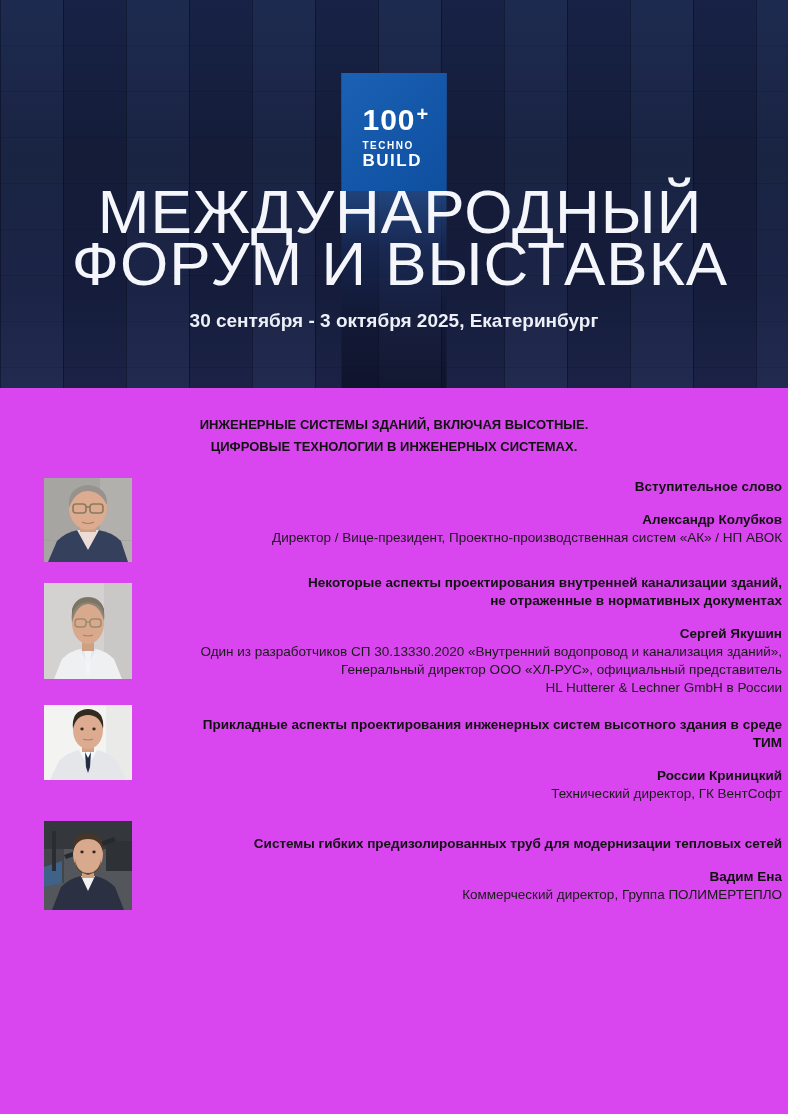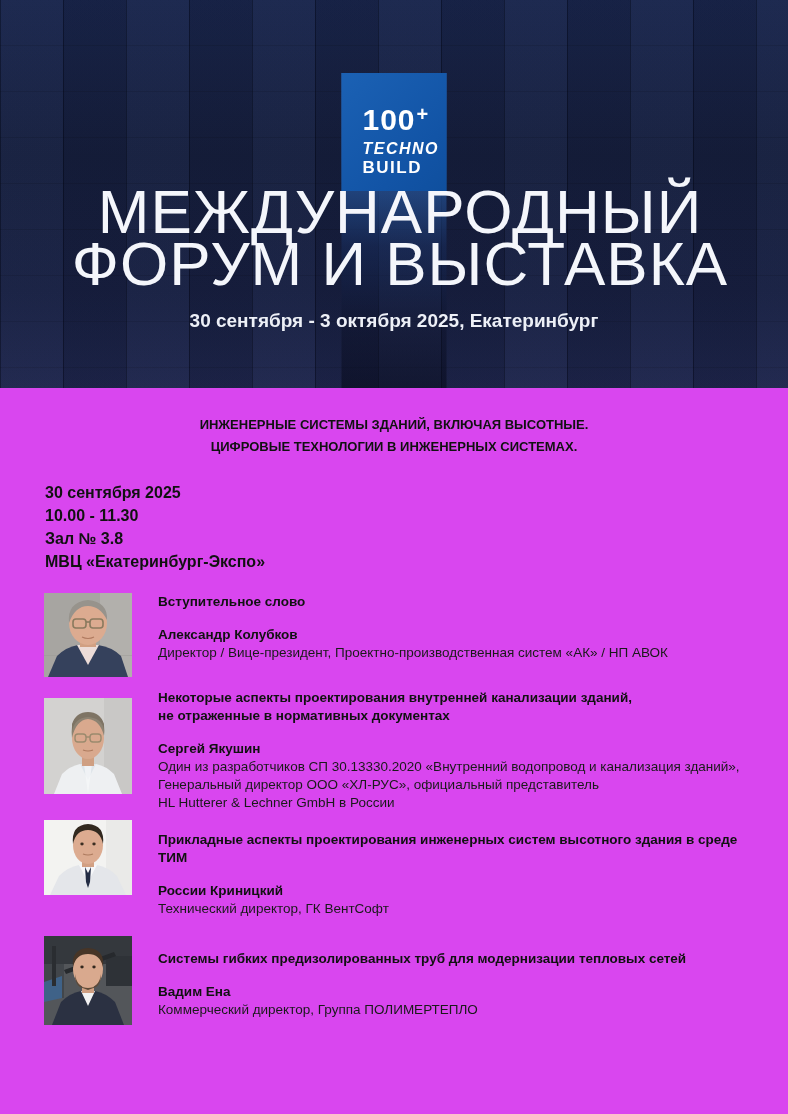--- a/index.html
+++ b/index.html
@@ -58,24 +58,23 @@
     letter-spacing: 1px;
     line-height: 30px;
   }
   .logo-plus {
     font-size: 20px;
     vertical-align: 9px;
     margin-left: 1px;
   }
   .logo-techno {
     margin-top: 5px;
-    font-size: 16px;
+    font-size: 10px;
     font-weight: bold;
     letter-spacing: 1.5px;
-    font-style: italic;
   }
   .logo-build {
     font-size: 17px;
     font-weight: bold;
     letter-spacing: 1.5px;
     line-height: 20px;
   }
   .hero-title {
     position: absolute;
     top: 186px;
@@ -130,24 +129,25 @@
     margin-left: 44px;
     align-items: flex-start;
   }
   .speaker-photo {
     flex: 0 0 88px;
     width: 88px;
     overflow: hidden;
   }
   .speaker-photo svg { display: block; width: 100%; height: 100%; }
   .speaker-text {
-    margin-left: 26px;
+    margin-left: 50px;
     width: 600px;
     font-size: 13.5px;
     line-height: 18px;
+    text-align: right;
   }
   .talk-title {
     font-weight: bold;
     white-space: pre-line;
     color: #111111;
   }
   .speaker-name {
     margin-top: 15px;
     font-weight: bold;
     color: #111111;
@@ -185,26 +185,20 @@
     </h1>
     <div class="hero-subtitle">30 сентября - 3 октября 2025, Екатеринбург</div>
   </header>
 
 
   <div class="program-topics">
     <div>ИНЖЕНЕРНЫЕ СИСТЕМЫ ЗДАНИЙ, ВКЛЮЧАЯ ВЫСОТНЫЕ.</div>
     <div>ЦИФРОВЫЕ ТЕХНОЛОГИИ В ИНЖЕНЕРНЫХ СИСТЕМАХ.</div>
   </div>
 
-  <div class="session-info">
-    <div>30 сентября 2025</div>
-    <div>10.00 - 11.30</div>
-    <div>Зал № 3.8</div>
-    <div>МВЦ «Екатеринбург-Экспо»</div>
-  </div>
 
   <div class="speaker-row row-1">
     <div class="speaker-photo">
       <svg viewBox="0 0 88 84" preserveAspectRatio="none">
         <rect width="88" height="84" fill="#a7a5a1"></rect>
         <rect x="56" width="32" height="84" fill="#b2b0ac"></rect>
         <rect y="62" width="88" height="1" fill="#9b9995" opacity="0.5"></rect>
         <path d="M4 84 L13 63 Q22 54 34 52 L54 52 Q68 54 77 63 L84 84 Z" fill="#35415c"></path>
         <path d="M33 52 L44 72 L55 52 Z" fill="#ecdcd8"></path>
         <rect x="36" y="41" width="16" height="13" fill="#d1a083"></rect>

